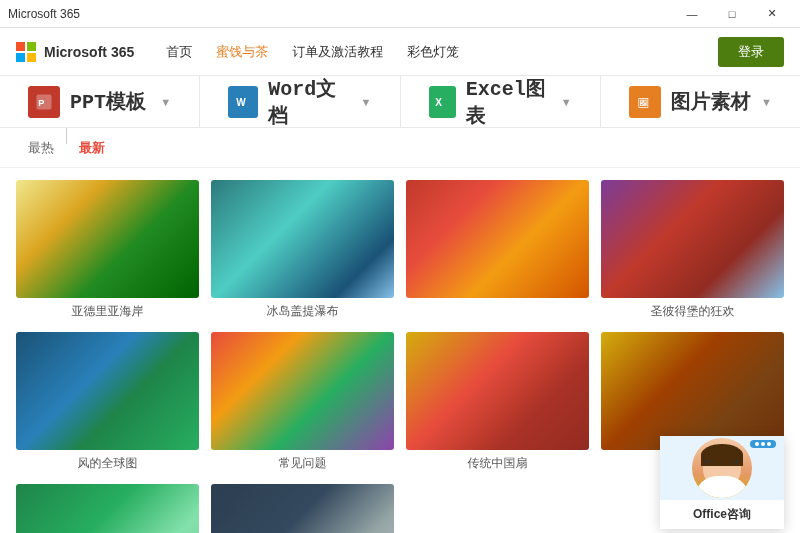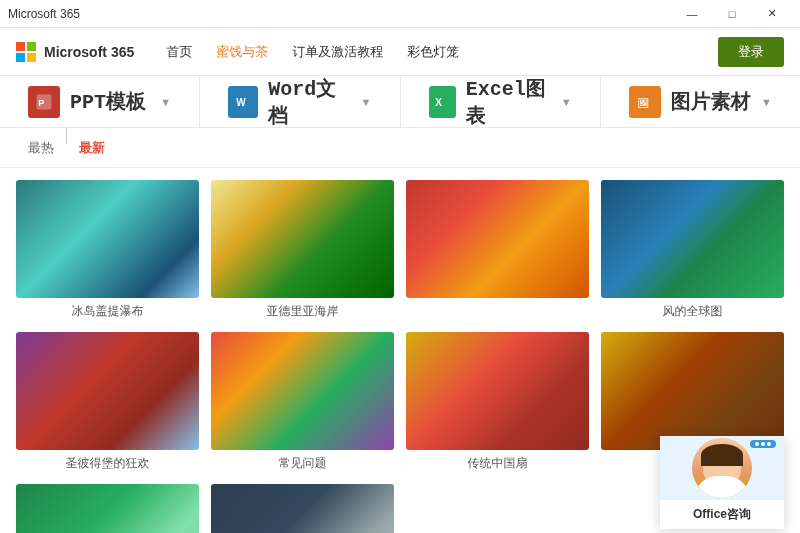--- a/index.html
+++ b/index.html
@@ -183,38 +183,38 @@
 <div class="filter-bar">
   <button class="filter-btn">最热</button>
   <div class="filter-divider"></div>
   <button class="filter-btn active">最新</button>
 </div>
 
 <div style="position:relative;">
   <div class="image-grid">
 
     <div class="img-item">
+      <div class="img-thumb img-coast"></div>
+      <div class="img-caption">亚德里亚海岸</div>
+    </div>
+    <div class="img-item">
       <div class="img-thumb img-waterfall"></div>
       <div class="img-caption">冰岛盖提瀑布</div>
     </div>
     <div class="img-item">
-      <div class="img-thumb img-coast"></div>
-      <div class="img-caption">亚德里亚海岸</div>
-    </div>
-    <div class="img-item">
       <div class="img-thumb img-lantern"></div>
     </div>
+    <div class="img-item">
+      <div class="img-thumb img-festival"></div>
+      <div class="img-caption">圣彼得堡的狂欢</div>
+    </div>
+
     <div class="img-item">
       <div class="img-thumb img-earth"></div>
       <div class="img-caption">风的全球图</div>
-    </div>
-
-    <div class="img-item">
-      <div class="img-thumb img-festival"></div>
-      <div class="img-caption">圣彼得堡的狂欢</div>
     </div>
     <div class="img-item">
       <div class="img-thumb img-colorlantern"></div>
       <div class="img-caption">常见问题</div>
     </div>
     <div class="img-item">
       <div class="img-thumb img-fan"></div>
       <div class="img-caption">传统中国扇</div>
     </div>
     <div class="img-item">

